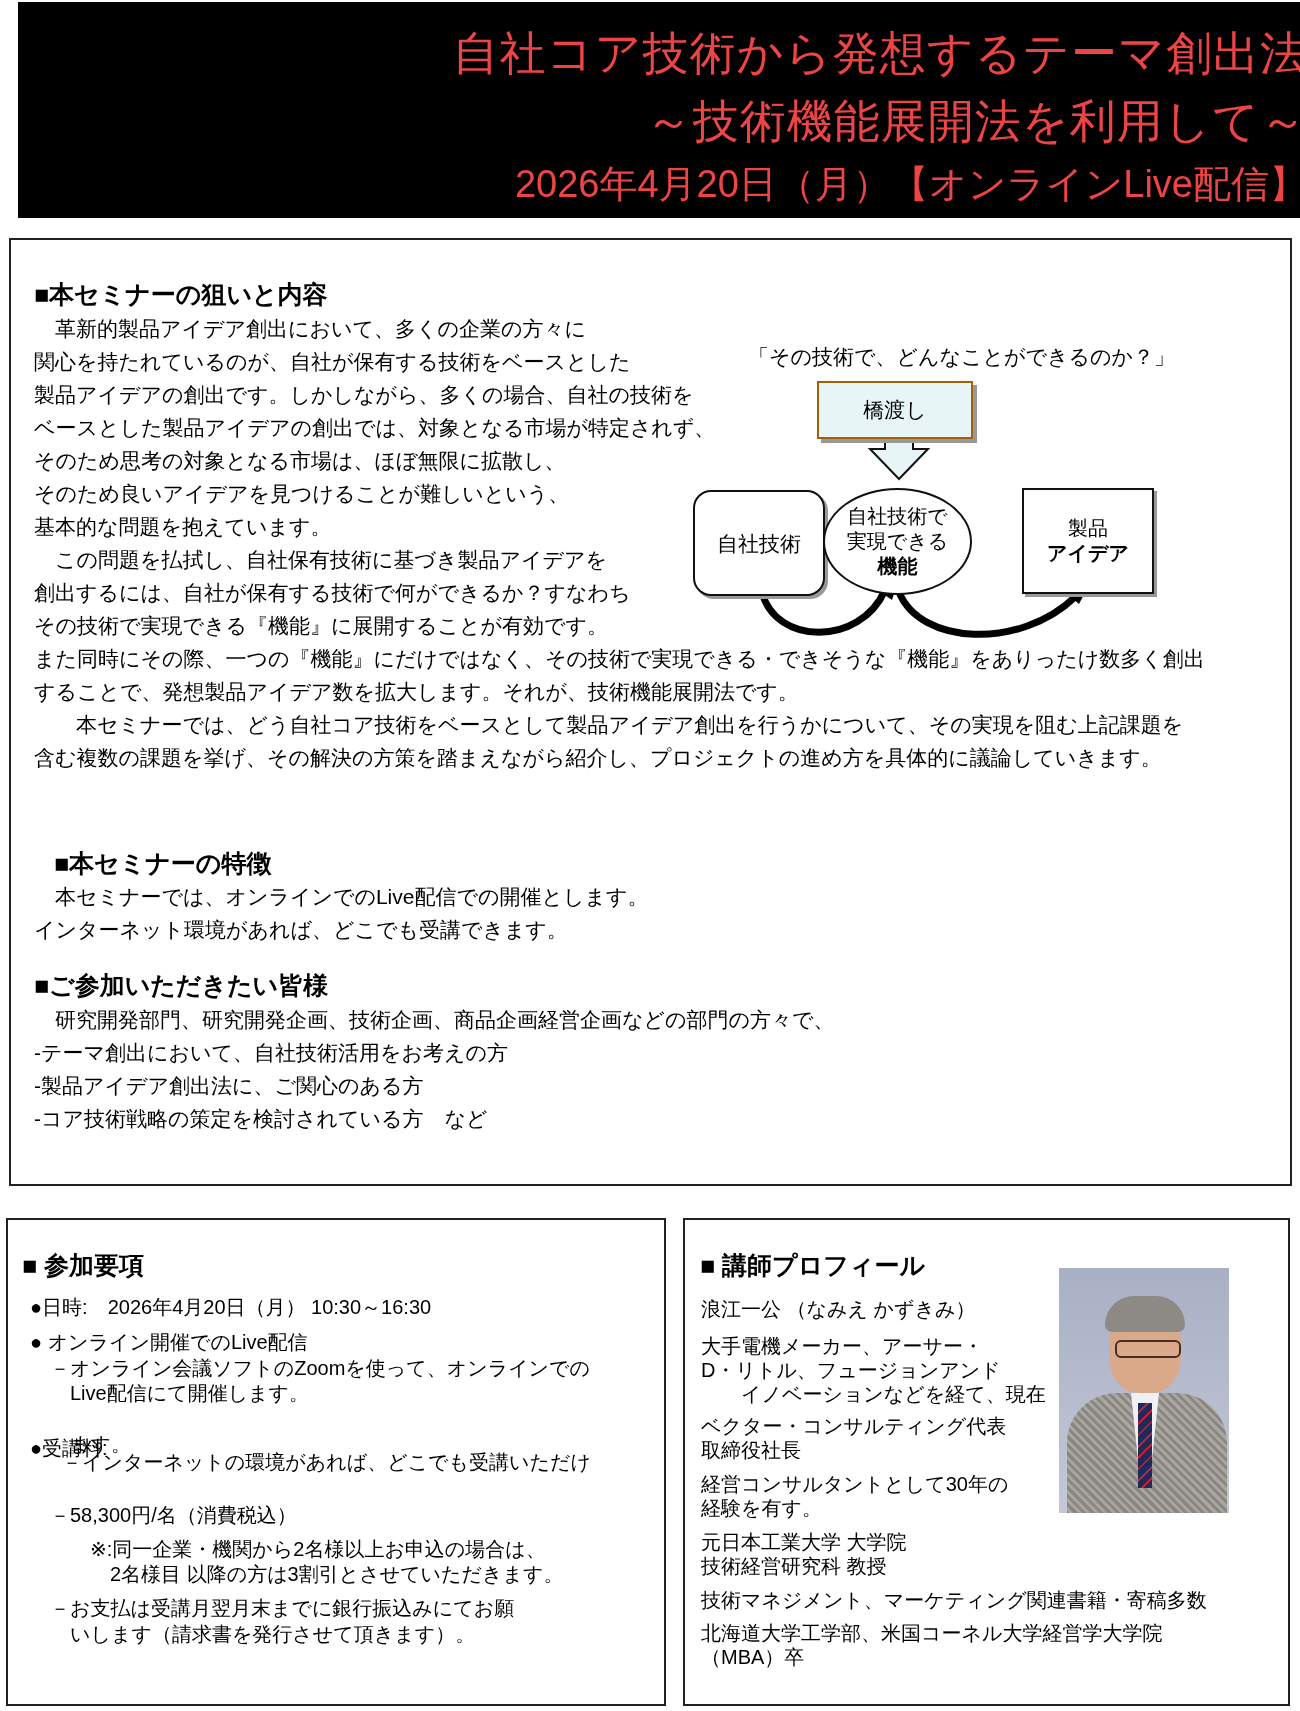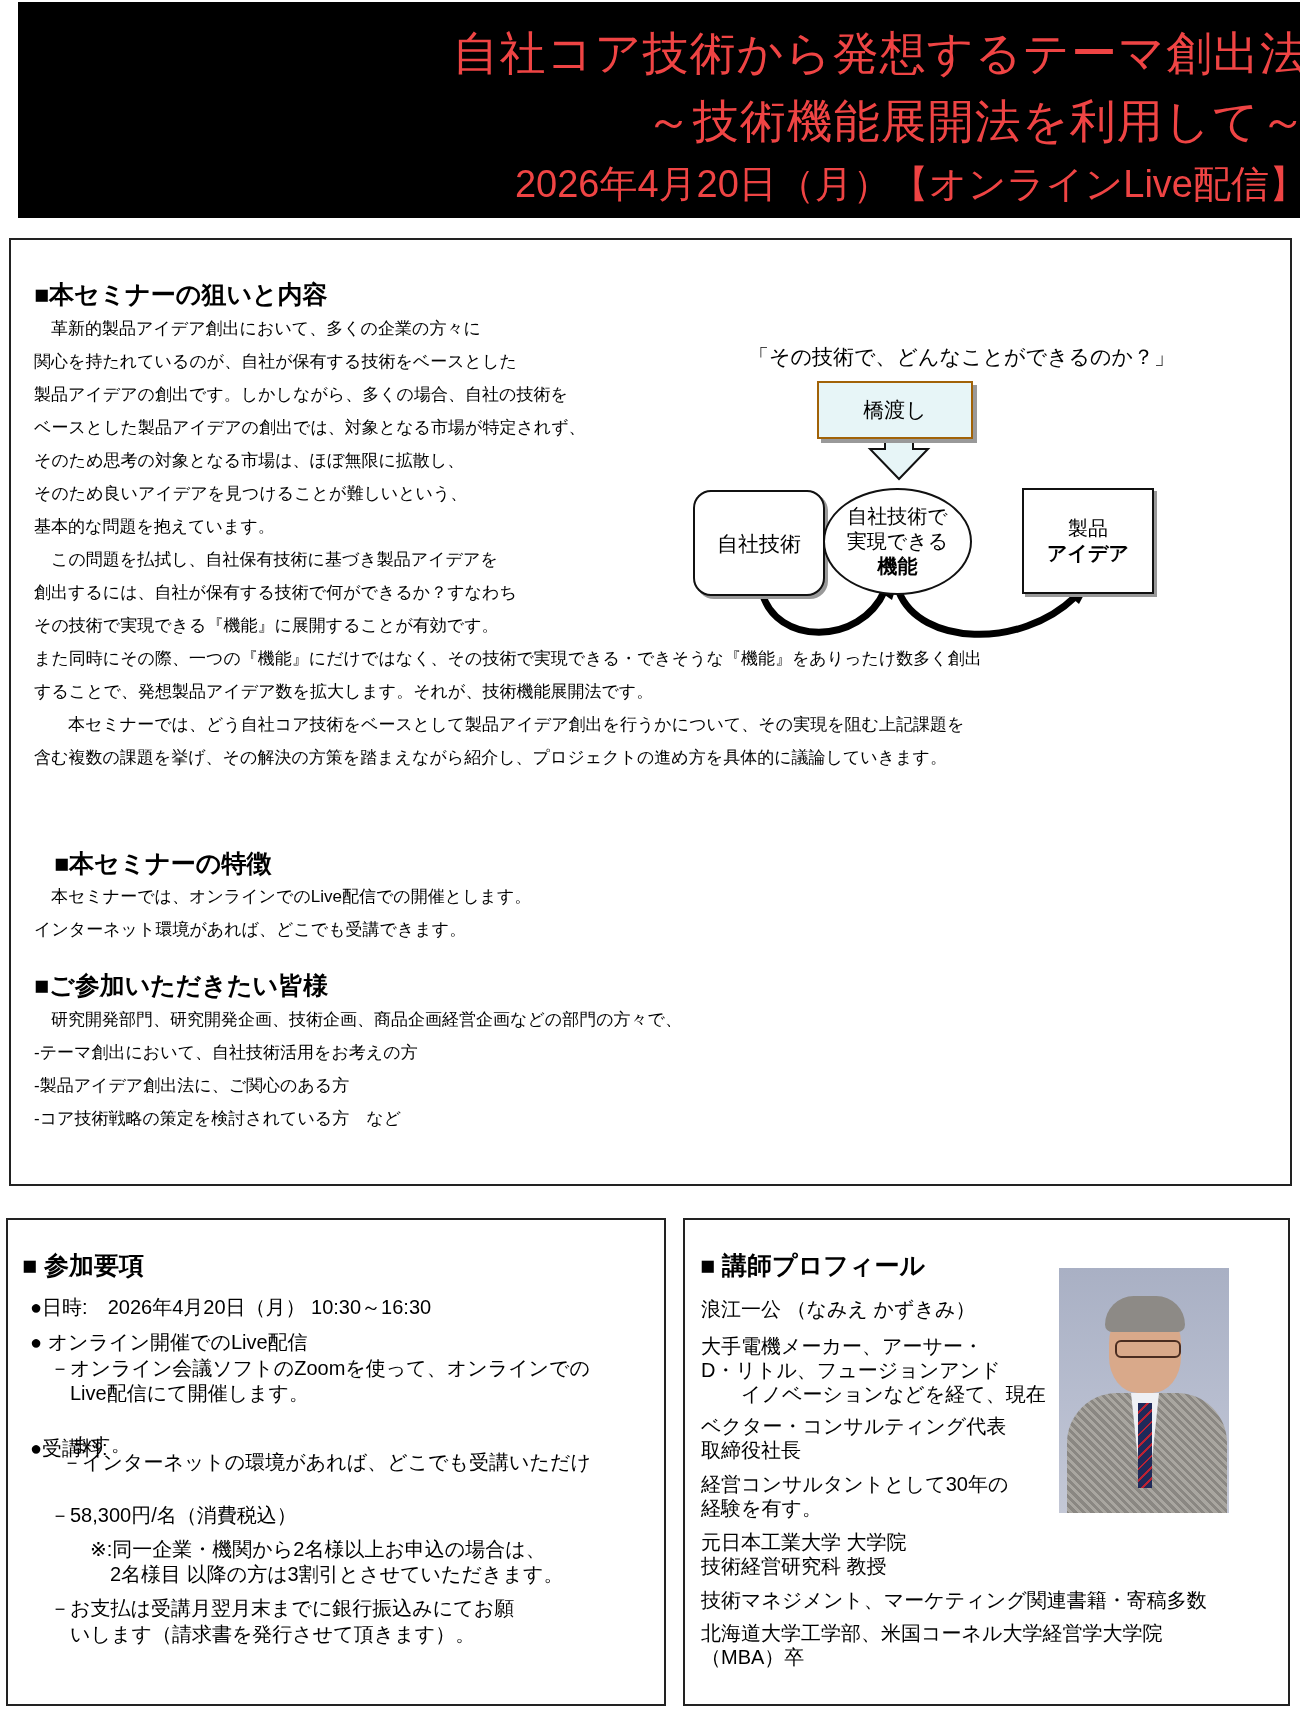--- a/index.html
+++ b/index.html
@@ -6,21 +6,21 @@
   body { width:1300px; height:1711px; position:relative; overflow:hidden;
          font-family:"Liberation Sans","DejaVu Sans",sans-serif; color:#000; }
   .header { position:absolute; left:18px; top:2px; width:1289px; height:216px; background:#000;
             color:#ef4444; text-align:right; }
   .header .t1 { position:absolute; left:0; right:0; top:24px; font-size:46px; line-height:54px; letter-spacing:1px; }
   .header .t2 { position:absolute; left:0; right:0; top:92px; font-size:46px; line-height:54px; letter-spacing:1px; }
   .header .t3 { position:absolute; left:0; right:0; top:160px; font-size:38px; line-height:44px; }
 
   .mainbox { position:absolute; left:9px; top:238px; width:1279px; height:944px; border:2px solid #222; }
   .sec-h { position:absolute; font-weight:bold; font-size:25px; line-height:30px; }
-  .p { position:absolute; font-size:17px; line-height:33px; white-space:nowrap; }
+  .p { position:absolute; font-size:21px; line-height:33px; white-space:nowrap; }
 
   .quote { position:absolute; left:748px; top:343px; font-size:21px; white-space:nowrap; }
   .diagram { position:absolute; left:680px; top:385px; width:600px; height:270px; }
   .node { position:absolute; background:#fff; border:2px solid #111; display:flex; align-items:center;
           justify-content:center; text-align:center; font-size:20px; line-height:25px; }
   .n1 { left:13px; top:105px; width:128px; height:102px; border-radius:18px; box-shadow:3px 3px 0 #999; }
   .n2 { left:143px; top:103px; width:145px; height:103px; border-radius:50%; }
   .n3 { left:342px; top:103px; width:128px; height:102px; box-shadow:3px 3px 0 #999; }
   .bridge { position:absolute; left:137px; top:-4px; width:152px; height:54px; background:#e7f5f7;
             border:2px solid #a16207; display:flex; align-items:center; justify-content:center;

